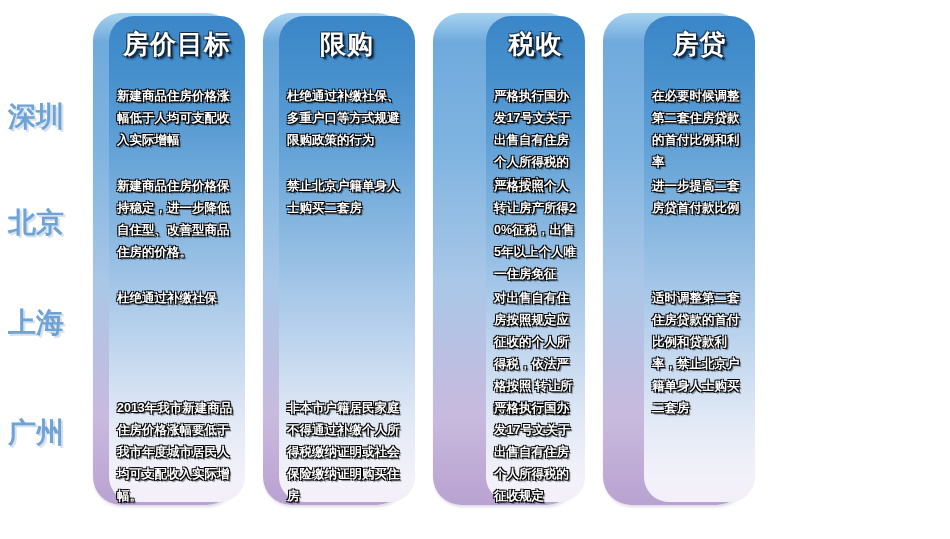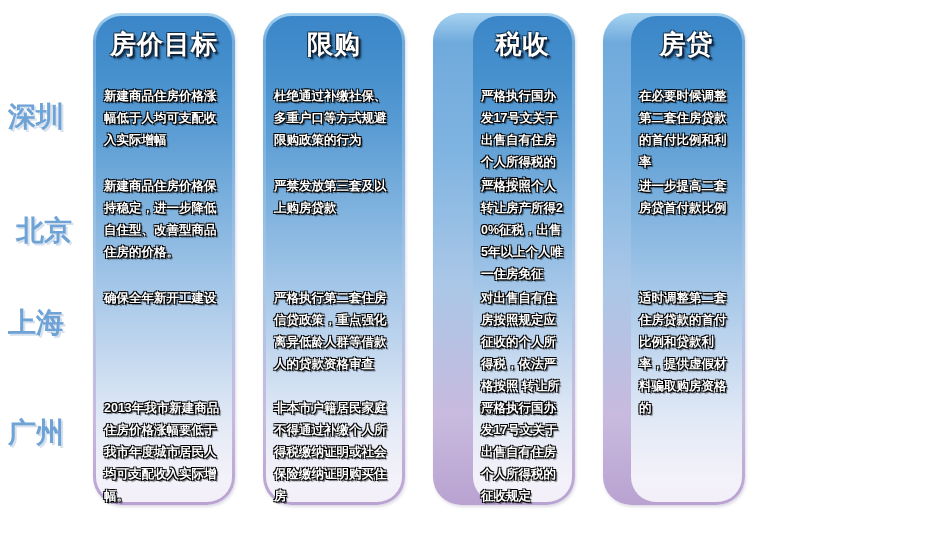--- a/index.html
+++ b/index.html
@@ -22,21 +22,21 @@
     left: 8px;
     width: 76px;
     font-size: 28px;
     font-weight: bold;
     color: #6fa3d6;
     text-shadow: 2px 2px 0 #d7e1ee;
     letter-spacing: 0px;
     white-space: nowrap;
   }
   .city-0 { top: 98px; font-family: Liberation Serif, serif;  }
-  .city-1 { top: 212px; margin-left: 8px; }
+  .city-1 { top: 204px; }
   .city-2 { top: 304px; }
   .city-3 { top: 414px; }
 
   
   .col {
     position: absolute;
     top: 13px;
     width: 142px;
     height: 492px;
     padding: 3px;
@@ -66,20 +66,21 @@
     background: linear-gradient(180deg,
       #3b86c8 0%,
       #4690cd 12%,
       #5c9dd4 24%,
       #7bb0dd 38%,
       #a0c4e7 54%,
       #c4d8ef 70%,
       #e3eaf6 84%,
       #f3f1f9 95%,
       #f2eff8 100%);
+    margin-left: 13px;
   }
 
   .col-header {
     position: absolute;
     top: 11px;
     left: 0;
     right: 0;
     text-align: center;
     font-size: 26px;
     font-weight: bold;
@@ -122,48 +123,47 @@
   <div class="city-label city-0">深圳</div>
   <div class="city-label city-1">北京</div>
   <div class="city-label city-2">上海</div>
   <div class="city-label city-3">广州</div>
 
   <div class="col col-0">
     <div class="col-inner">
       <div class="col-header">房价目标</div>
       <div class="cell row-1">新建商品住房价格保持稳定，进一步降低自住型、改善型商品住房的价格。</div>
       <div class="cell row-0">新建商品住房价格涨幅低于人均可支配收入实际增幅</div>
-      <div class="cell row-2">确保全年新开工建设</div>
+      <div class="cell row-2">杜绝通过补缴社保</div>
       <div class="cell row-3">2013年我市新建商品住房价格涨幅要低于我市年度城市居民人均可支配收入实际增幅。</div>
     </div>
   </div>
 
   <div class="col col-1">
     <div class="col-inner">
       <div class="col-header">限购</div>
       <div class="cell row-0">杜绝通过补缴社保、多重户口等方式规避限购政策的行为</div>
-      <div class="cell row-1">严禁发放第三套及以上购房贷款</div>
-      <div class="cell row-2">严格执行第二套住房信贷政策，重点强化 离异低龄人群等借款人的贷款资格审查</div>
+      <div class="cell row-1">禁止北京户籍单身人士购买二套房</div>
       <div class="cell row-3">非本市户籍居民家庭不得通过补缴个人所得税缴纳证明或社会保险缴纳证明购买住房</div>
     </div>
   </div>
 
   <div class="col col-2">
     <div class="col-inner">
       <div class="col-header">税收</div>
       <div class="cell row-0">严格执行国办发17号文关于出售自有住房个人所得税的征收规定</div>
       <div class="cell row-1">严格按照个人转让房产所得20%征税，出售5年以上个人唯一住房免征</div>
       <div class="cell row-2">对出售自有住房按照规定应征收的个人所得税，依法严格按照 转让所得的20%计征</div>
       <div class="cell row-3">严格执行国办发17号文关于出售自有住房个人所得税的征收规定</div>
     </div>
   </div>
 
   <div class="col col-3">
     <div class="col-inner">
       <div class="col-header">房贷</div>
       <div class="cell row-0">在必要时候调整第二套住房贷款的首付比例和利率</div>
       <div class="cell row-1">进一步提高二套房贷首付款比例</div>
-      <div class="cell row-2">适时调整第二套住房贷款的首付比例和贷款利率，提供虚假材料骗取购房资格的</div>
+      <div class="cell row-2">适时调整第二套住房贷款的首付比例和贷款利率，禁止北京户籍单身人士购买二套房</div>
     </div>
   </div>
 
 
 </div>
 
 </body></html>

